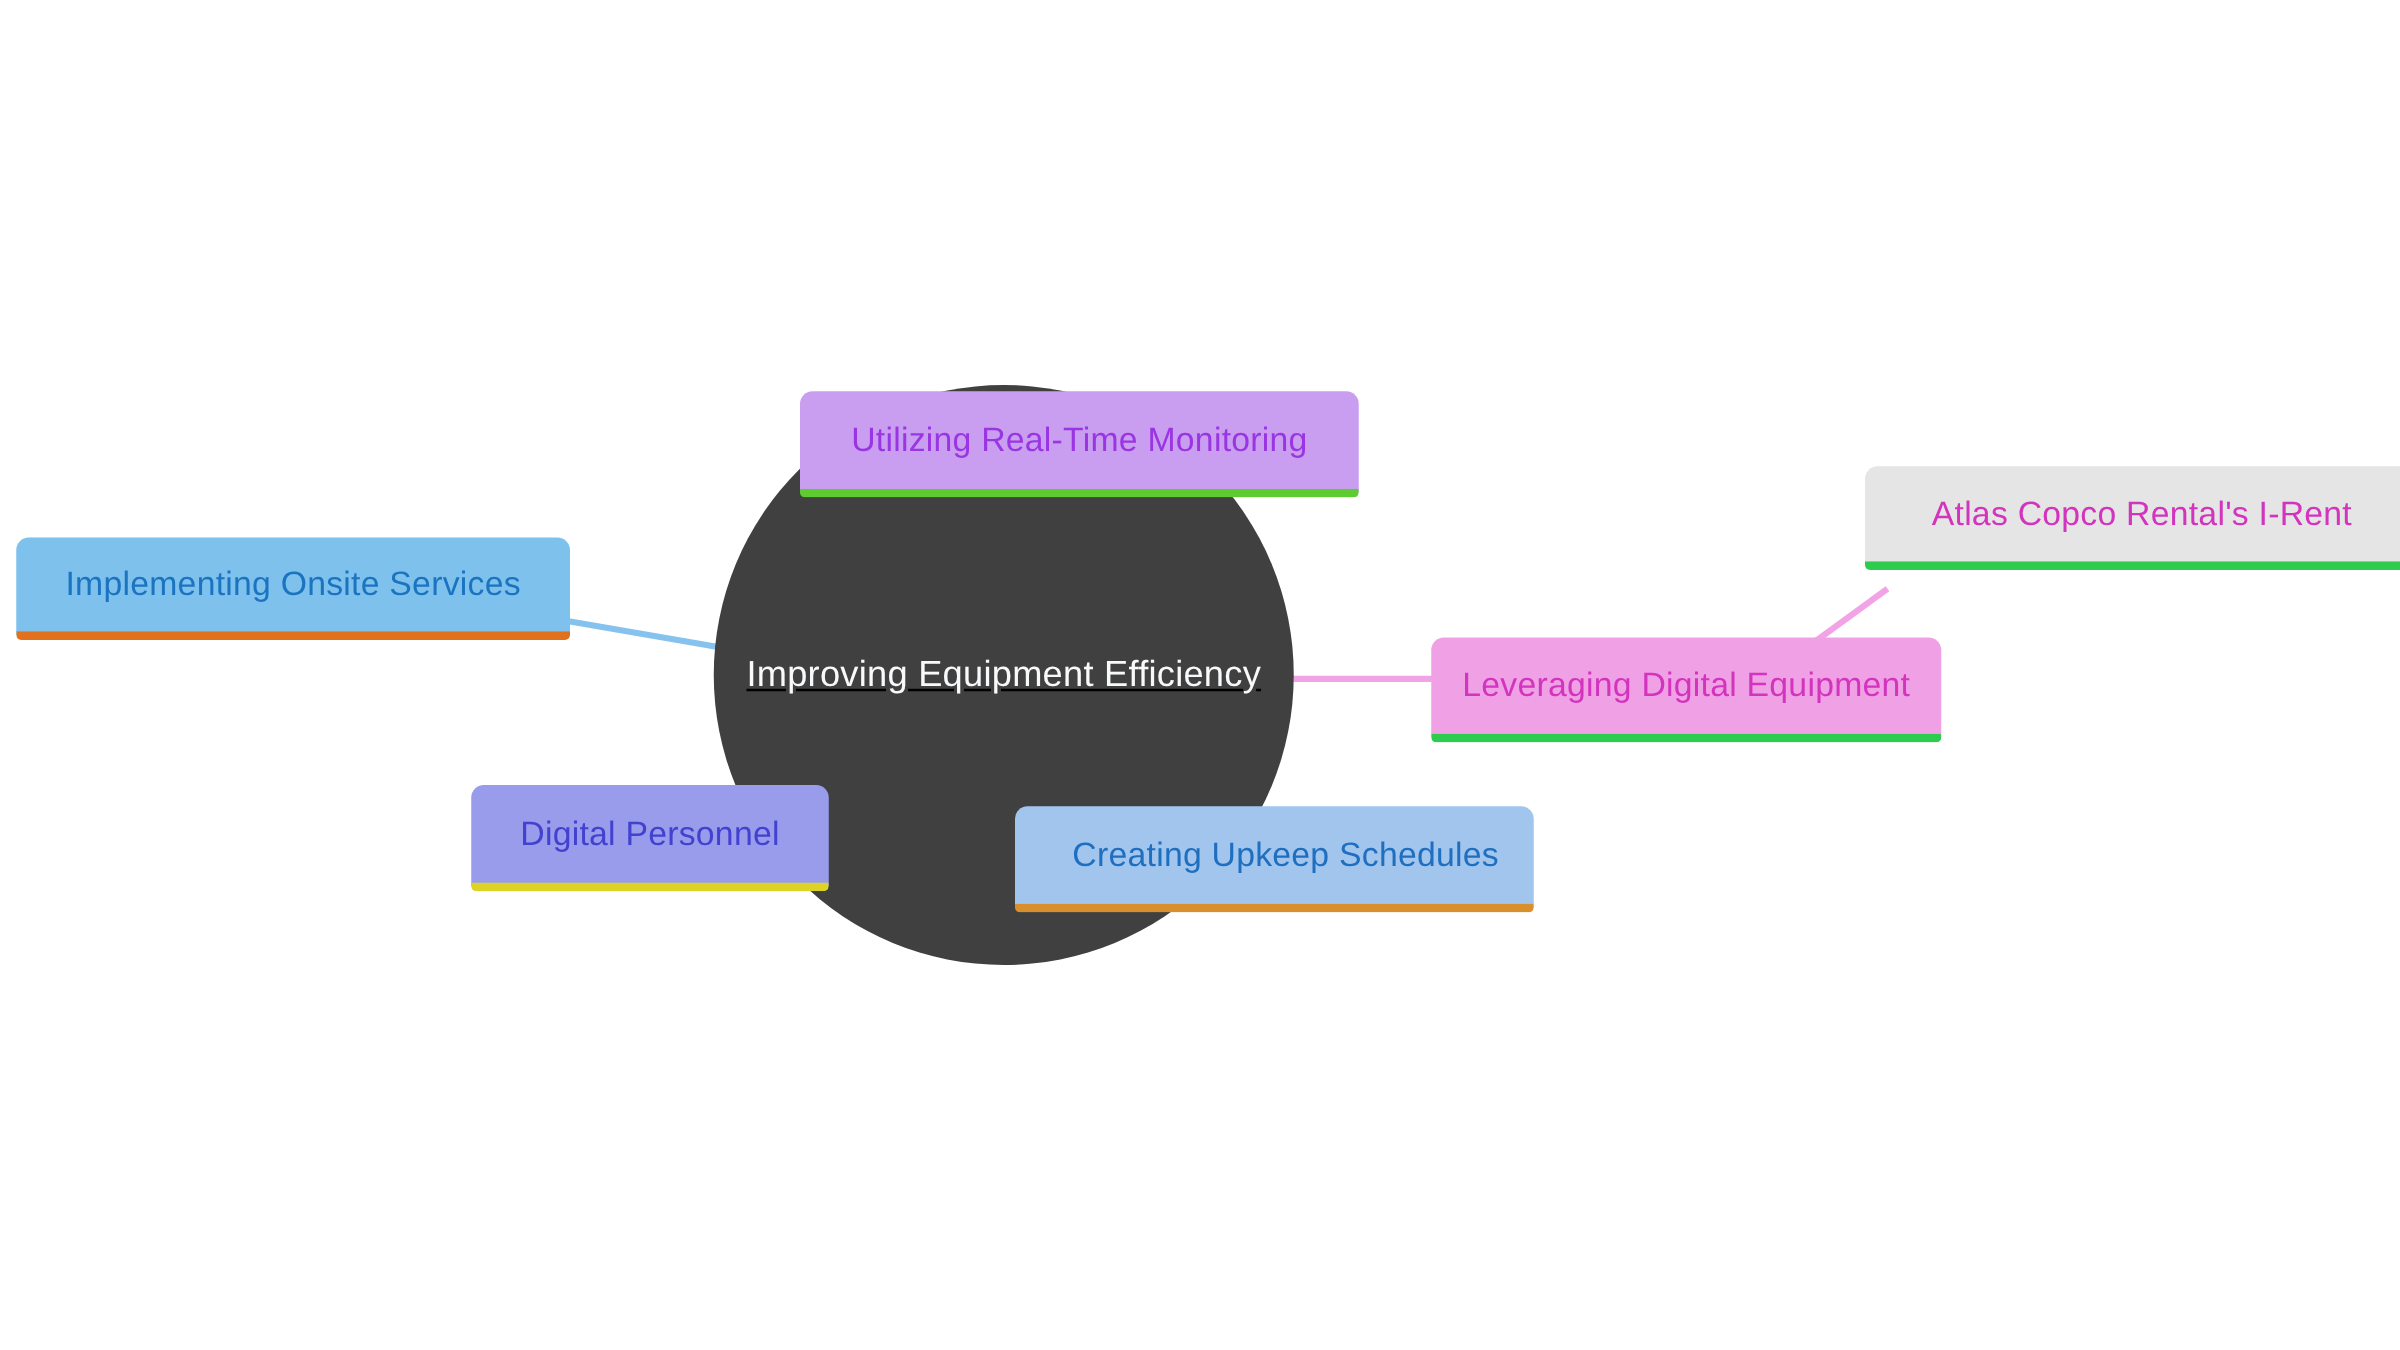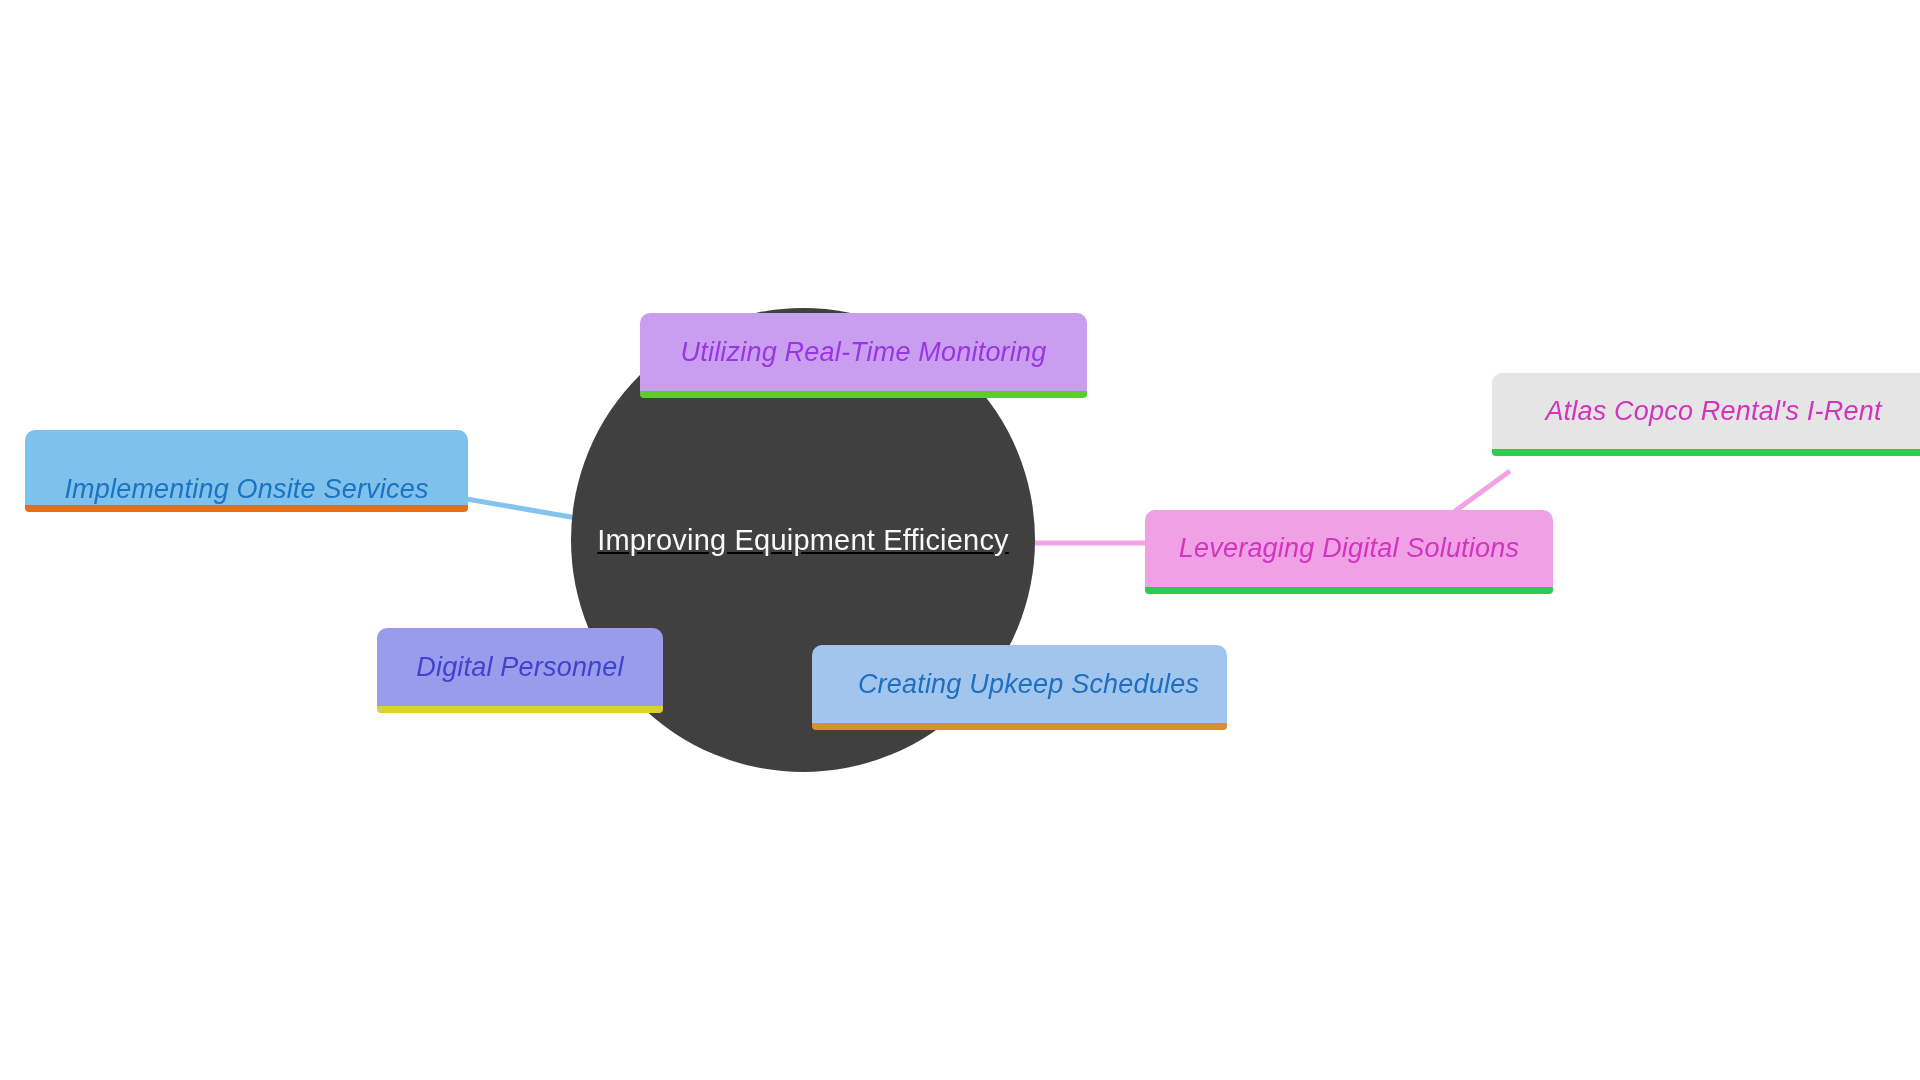--- a/index.html
+++ b/index.html
@@ -40,21 +40,20 @@
     letter-spacing: 0.2px;
     white-space: nowrap;
   }
   .branch-layer {
     position: absolute;
     left: 0;
     top: 0;
     width: 1920px;
     height: 1080px;
     z-index: 3;
-    font-style: italic;
   }
   .branch {
     position: absolute;
     box-sizing: border-box;
     border-radius: 10px 10px 4px 4px;
     display: flex;
     align-items: center;
     justify-content: center;
     cursor: pointer;
   }
@@ -75,29 +74,29 @@
     </svg>
 
   <div class="central" style="left: 571px; top: 308px; width: 464px; height: 464px; background: #404040; text-decoration: underline;">
     <span style="color: rgb(248, 249, 251);">Improving Equipment Efficiency</span>
   </div>
 
   <div class="branch-layer">
       <div class="branch" style="left: 640px; top: 313px; width: 447px; height: 85px; background: rgb(201, 158, 240); border-bottom: 7px solid rgb(94, 203, 49);">
         <span style="color: rgb(154, 53, 227);">Utilizing Real-Time Monitoring</span>
       </div>
-      <div class="branch" style="left: 25px; top: 430px; width: 443px; height: 82px; background: rgb(126, 193, 237); border-bottom: 7px solid rgb(226, 113, 29); align-items: flex-end;">
+      <div class="branch" style="left: 13px; top: 430px; width: 443px; height: 82px; background: rgb(126, 193, 237); border-bottom: 7px solid rgb(226, 113, 29);">
         <span style="color: rgb(27, 116, 192);">Implementing Onsite Services</span>
       </div>
       <div class="branch" style="left: 377px; top: 628px; width: 286px; height: 85px; background: rgb(153, 156, 235); border-bottom: 7px solid rgb(221, 210, 38);">
         <span style="color: rgb(67, 65, 208);">Digital Personnel</span>
       </div>
       <div class="branch" style="left: 812px; top: 645px; width: 415px; height: 85px; background: rgb(162, 197, 238); border-bottom: 7px solid rgb(217, 144, 44); padding-left: 18px;">
         <span style="color: rgb(30, 111, 192);">Creating Upkeep Schedules</span>
       </div>
       <div class="branch" style="left: 1145px; top: 510px; width: 408px; height: 84px; background: rgb(240, 161, 229); border-bottom: 7px solid rgb(46, 204, 78);">
-        <span style="color: rgb(211, 52, 189);">Leveraging Digital Solutions</span>
+        <span style="color: rgb(211, 52, 189);">Leveraging Digital Equipment</span>
       </div>
       <div class="branch" style="left: 1492px; top: 373px; width: 443px; height: 83px; background: #e5e5e5; border-bottom: 7px solid rgb(46, 204, 78);">
         <span style="color: rgb(211, 52, 189);">Atlas Copco Rental's I-Rent</span>
       </div>
     </div>
 </div>
 
 </body></html>

